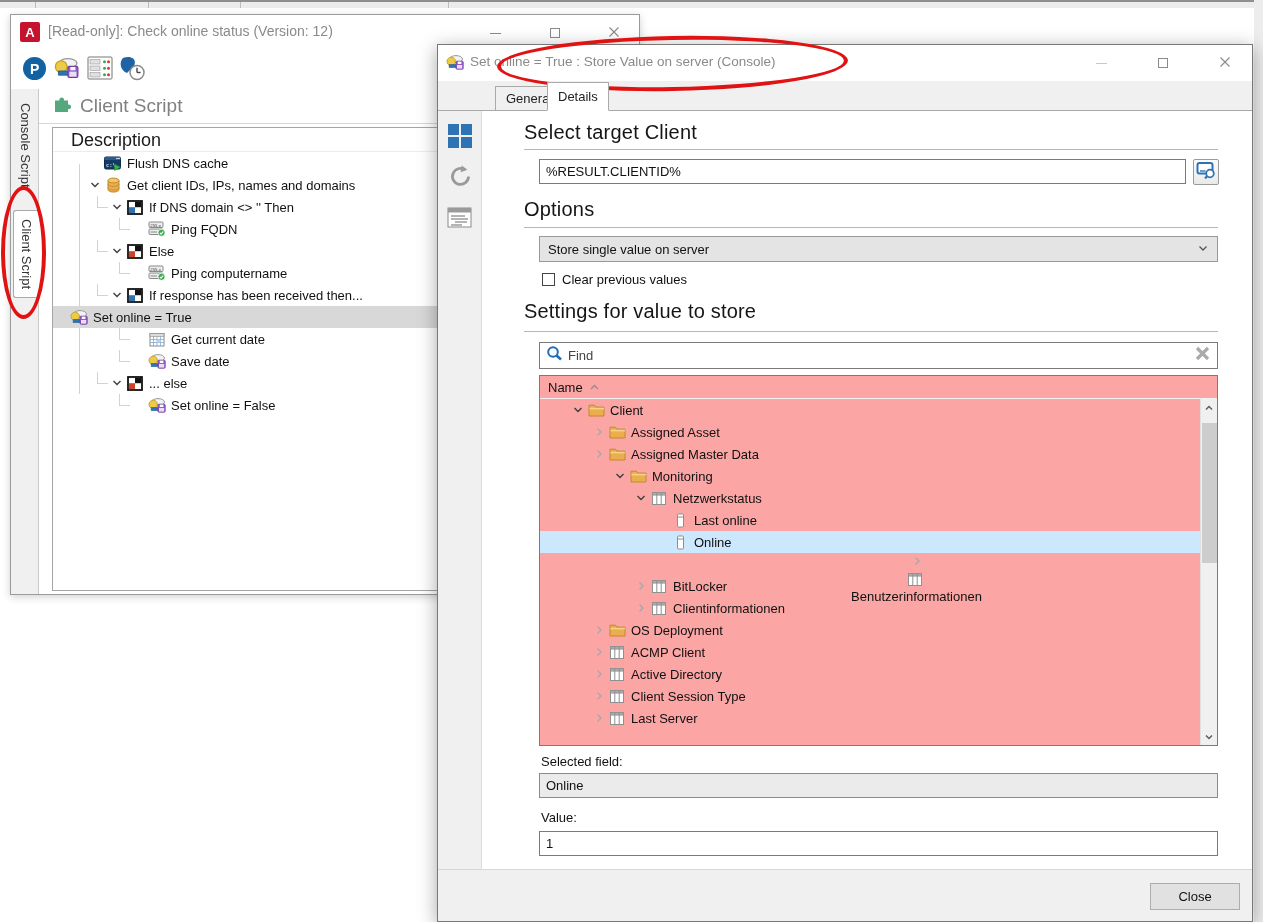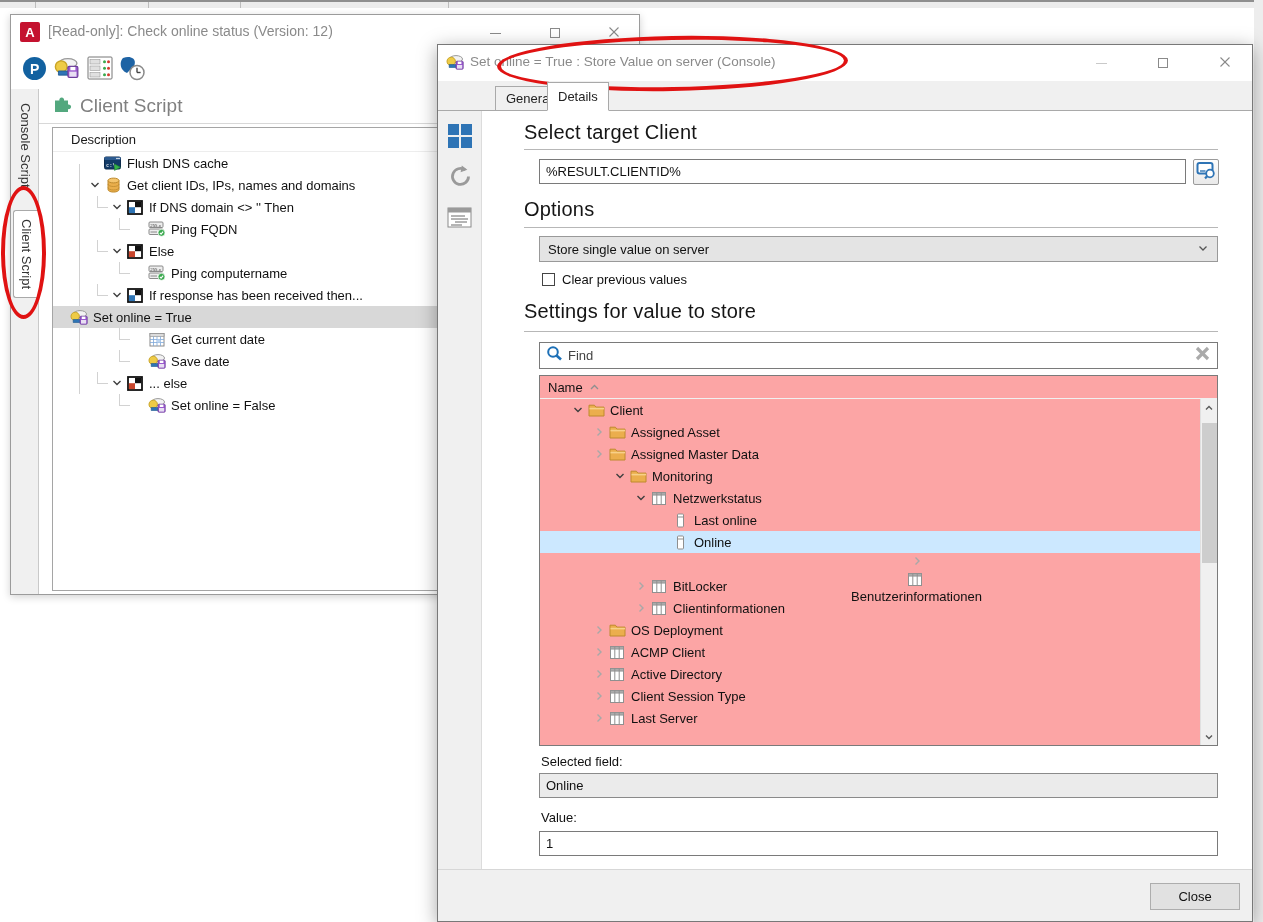--- a/index.html
+++ b/index.html
@@ -26,21 +26,21 @@
   .bg-toolbar .tbi { position:absolute; top:7px; }
   .bg-body { position:absolute; left:0; top:74px; right:0; bottom:0; }
   .vtabs { position:absolute; left:0; top:0; width:28px; bottom:0; background:#f0f0f0; border-right:1px solid #c9c9c9; }
   .vtab { position:absolute; left:2px; width:26px; writing-mode:vertical-lr; font-size:13px; color:#333; padding:8px 5px; white-space:nowrap; }
   .vtab.active { background:#fff; border:1px solid #a9a9a9; border-right:none; left:2px; width:27px; border-radius:3px 0 0 3px; }
   .bg-main { position:absolute; left:28px; top:0; right:0; bottom:0; background:#fff; }
   .bg-header { position:absolute; left:14px; top:6px; display:flex; align-items:center; gap:8px; }
   .bg-header .htxt { font-size:19px; color:#808080; }
   .bg-rule { position:absolute; left:0; top:34px; right:0; height:1px; background:#d8d8d8; }
   .bg-treepanel { position:absolute; left:13px; top:38px; width:393px; height:464px; border:1px solid #a5a5a5; background:#fff; overflow:hidden; }
-  .tree-colhead { height:24px; line-height:24px; padding-left:18px; font-size:13px; color:#1a1a1a; border-bottom:1px solid #ededed; }
+  .tree-colhead { height:24px; line-height:24px; padding-left:18px; font-size:18px; color:#1a1a1a; border-bottom:1px solid #ededed; }
   .rootline { position:absolute; width:1px; background:#d2d2d2; }
 
   
   .trow { position:relative; height:22px; display:flex; align-items:center; font-size:13px; white-space:nowrap; }
   .trow .chev { width:16px; height:16px; display:inline-flex; align-items:center; justify-content:center; flex:0 0 16px; }
   .trow .ticon { width:20px; display:inline-flex; align-items:center; justify-content:center; flex:0 0 20px; margin-right:4px; }
   .trow .tlabel { color:#111; }
   .trow.sel-gray { background:#d8d8d8; }
   .trow.sel-blue { background:#cce8ff; }
   .trow .lstub { display:inline-block; width:11px; height:12px; border-left:1px solid #d2d2d2; border-bottom:1px solid #d2d2d2; margin:-10px 1px 0 -12px; }

